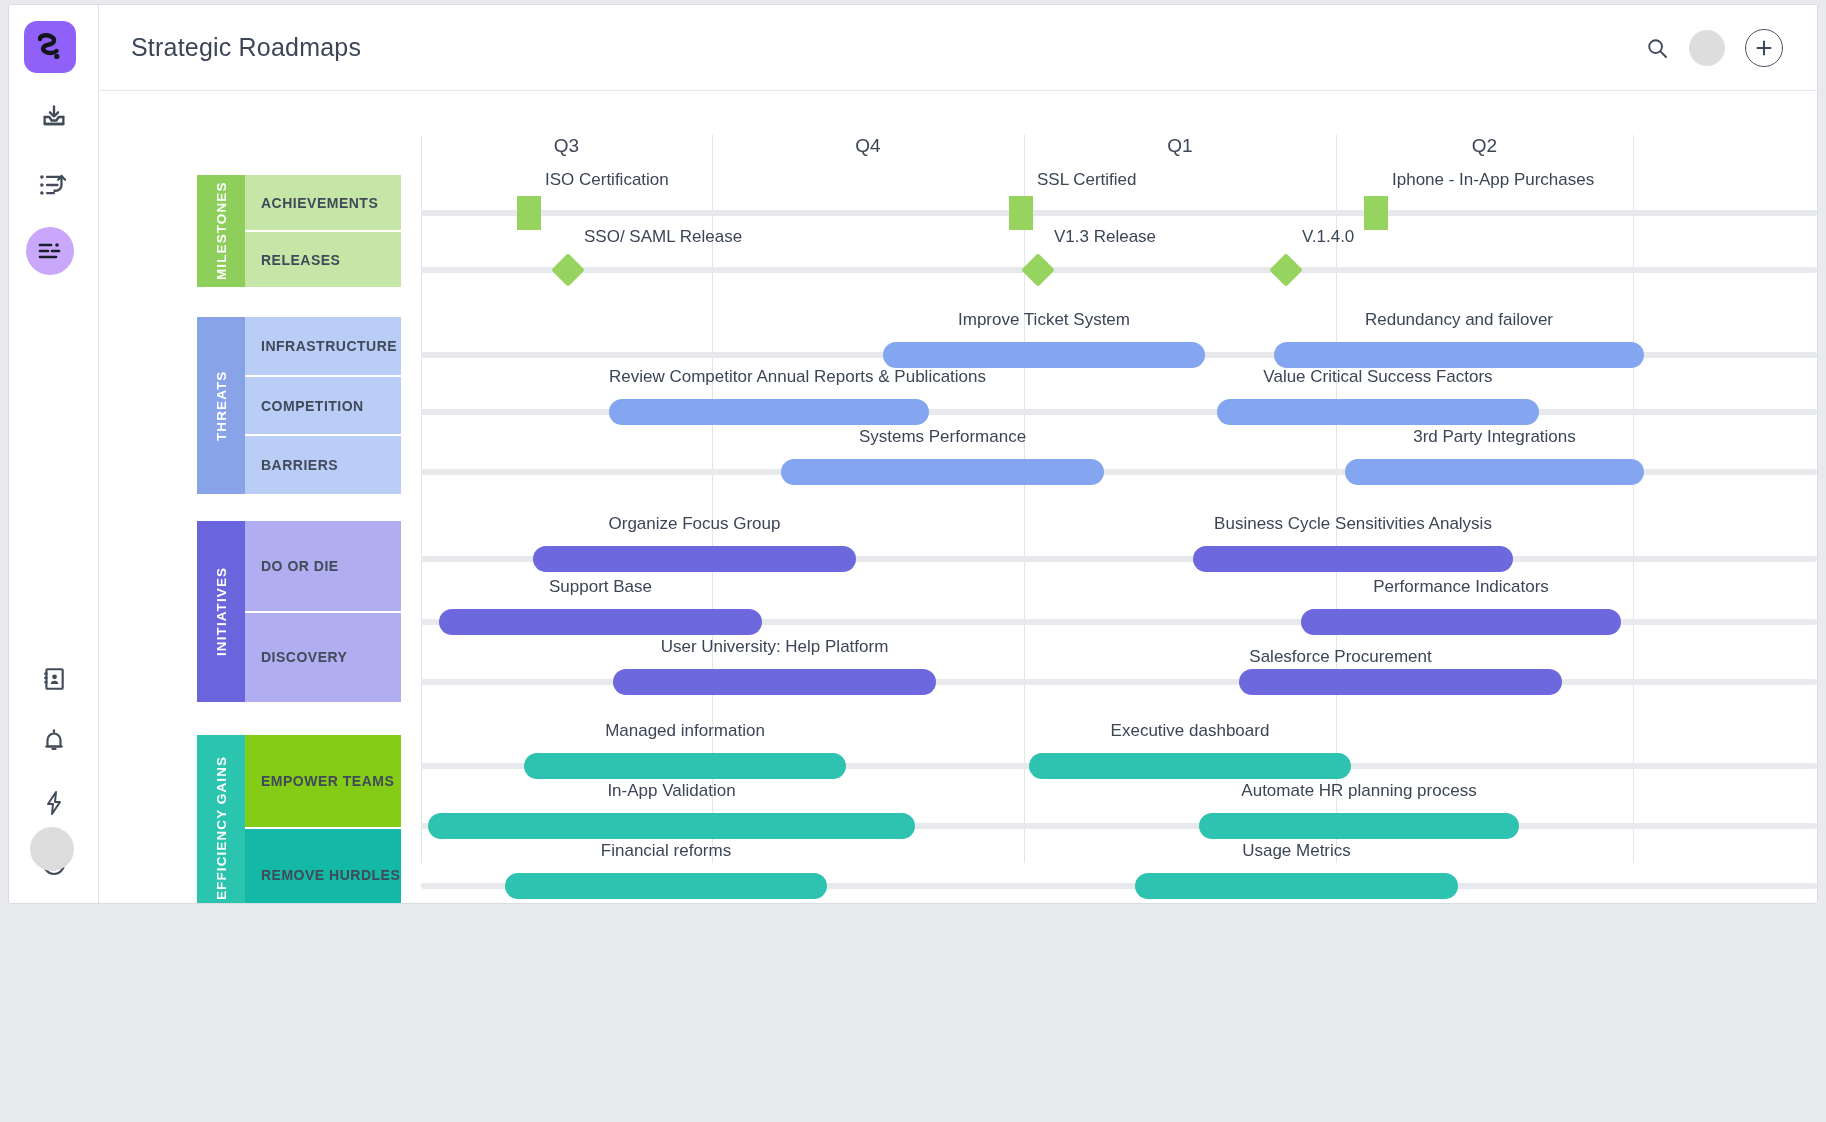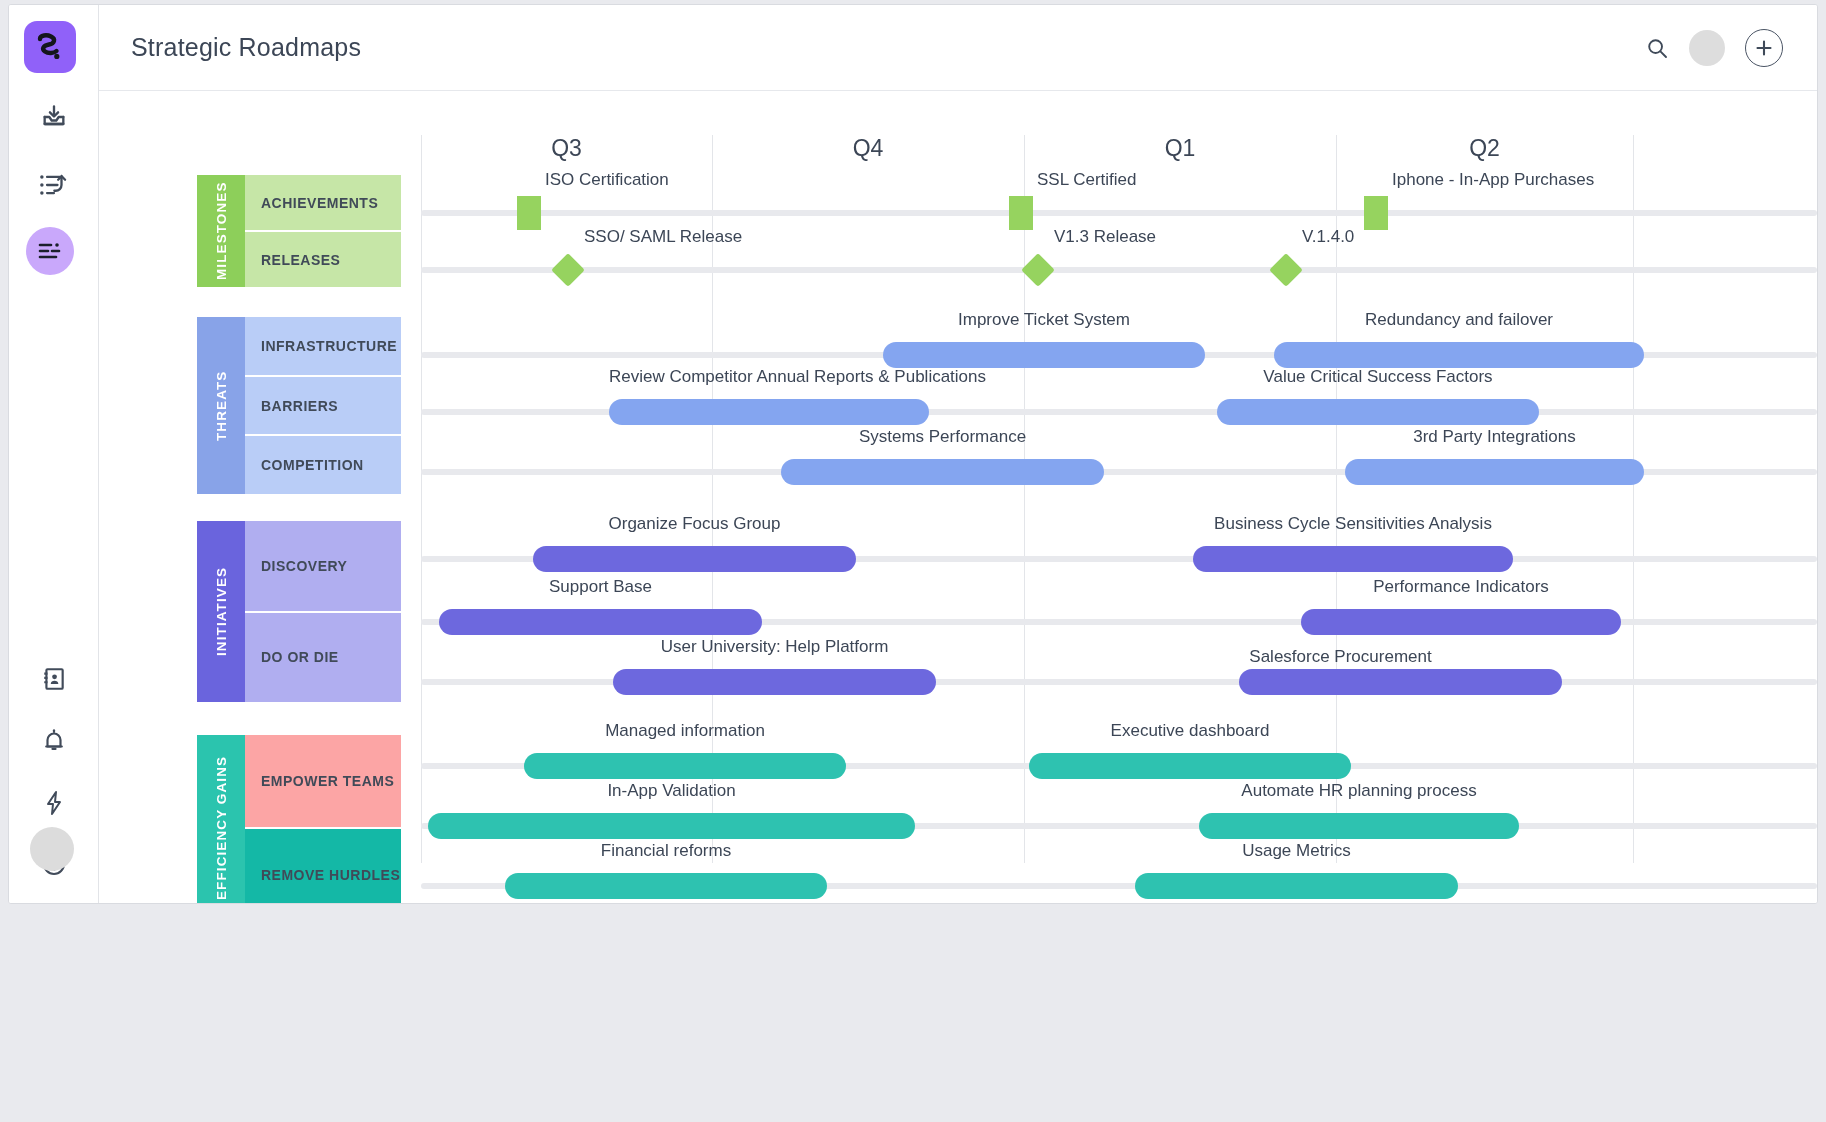--- a/index.html
+++ b/index.html
@@ -73,21 +73,21 @@
     display: flex; align-items: center; justify-content: center;
     background: #fff; cursor: pointer;
   }
 
   
   .canvas { position: absolute; left: 0; top: 86px; right: 0; bottom: 0; }
 
   
   .qcol {
     position: absolute; top: 44px;
-    font-size: 23px; color: #3c4656; text-align: center;
+    font-size: 19px; color: #3c4656; text-align: center;
   }
   .vline {
     position: absolute; top: 44px; bottom: 40px;
     width: 1px; background: #e3e5e9;
   }
 
   
   .catblock { position: absolute; left: 98px; width: 204px; display: flex; }
   .cat-spine {
     width: 48px; flex: 0 0 48px;
@@ -246,35 +246,35 @@
           <div class="cat-spine" style="background: rgb(141, 207, 90);">MILESTONES</div>
           <div class="cat-rows">
             <div class="cat-row" style="background: rgb(198, 230, 167);">ACHIEVEMENTS</div>
             <div class="cat-row" style="background: rgb(198, 230, 167);">RELEASES</div>
           </div>
         </div>
         <div class="catblock" style="top: 226px; height: 177px;">
           <div class="cat-spine" style="background: rgb(136, 163, 232);">THREATS</div>
           <div class="cat-rows">
             <div class="cat-row" style="background: rgb(185, 205, 247);">INFRASTRUCTURE</div>
+            <div class="cat-row" style="background: rgb(185, 205, 247);">COMPETITION</div>
             <div class="cat-row" style="background: rgb(185, 205, 247);">BARRIERS</div>
-            <div class="cat-row" style="background: rgb(185, 205, 247);">COMPETITION</div>
           </div>
         </div>
         <div class="catblock" style="top: 430px; height: 181px;">
           <div class="cat-spine" style="background: rgb(106, 100, 221);">INITIATIVES</div>
           <div class="cat-rows">
+            <div class="cat-row" style="background: rgb(176, 174, 240);">DO OR DIE</div>
             <div class="cat-row" style="background: rgb(176, 174, 240);">DISCOVERY</div>
-            <div class="cat-row" style="background: rgb(176, 174, 240);">DO OR DIE</div>
           </div>
         </div>
         <div class="catblock" style="top: 644px; height: 186px;">
           <div class="cat-spine" style="background: rgb(43, 196, 174);">EFFICIENCY GAINS</div>
           <div class="cat-rows">
-            <div class="cat-row" style="background: #fca5a5;">EMPOWER TEAMS</div>
+            <div class="cat-row" style="background: #84cc16;">EMPOWER TEAMS</div>
             <div class="cat-row" style="background: #14b8a6;">REMOVE HURDLES</div>
           </div>
         </div>
         <div class="lane-line" style="top: 119px; background: rgb(232, 233, 237);"></div>
         <div class="lane-line" style="top: 176px; background: rgb(232, 233, 237);"></div>
         <div class="lane-line" style="top: 261px; background: rgb(232, 233, 237);"></div>
         <div class="lane-line" style="top: 318px; background: rgb(232, 233, 237);"></div>
         <div class="lane-line" style="top: 378px; background: rgb(232, 233, 237);"></div>
         <div class="lane-line" style="top: 465px; background: rgb(232, 233, 237);"></div>
         <div class="lane-line" style="top: 528px; background: rgb(232, 233, 237);"></div>

